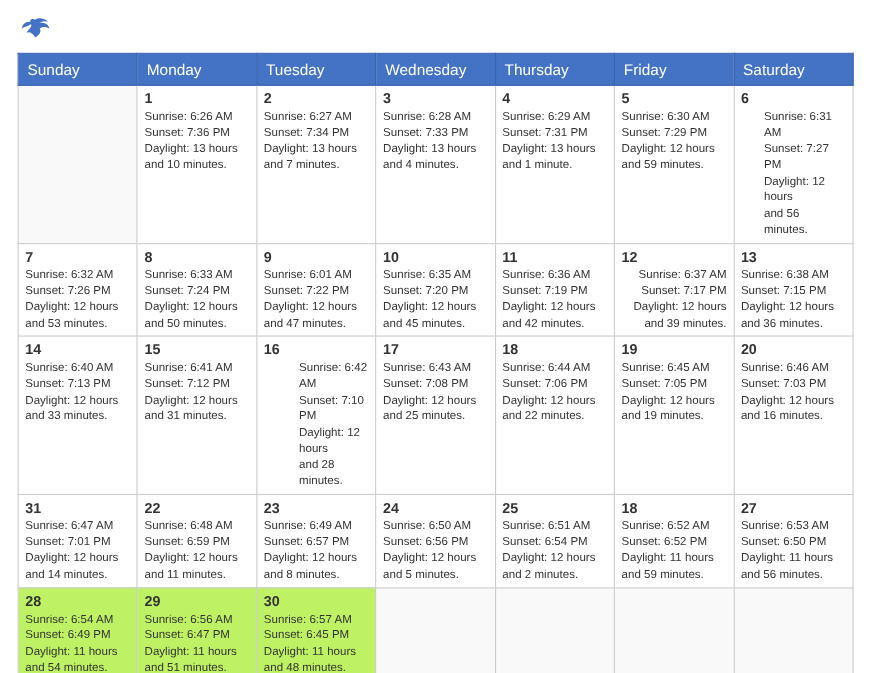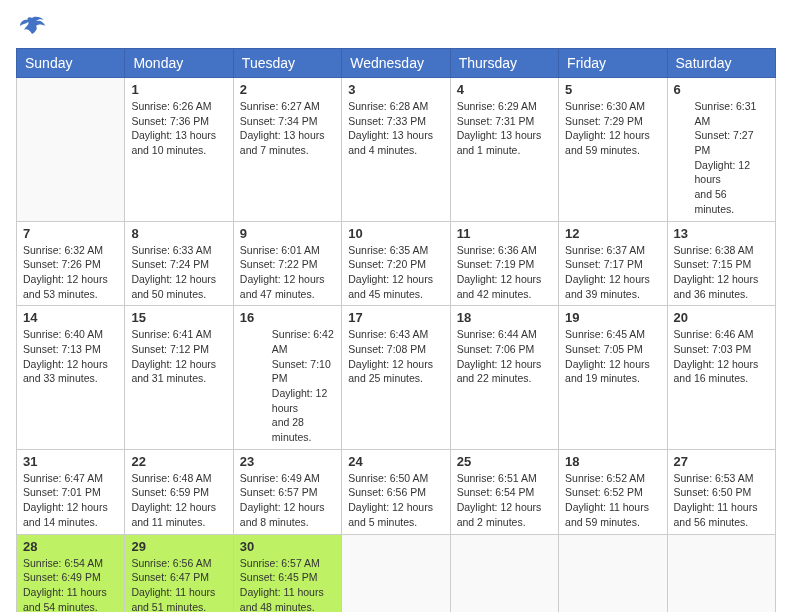--- a/index.html
+++ b/index.html
@@ -199,21 +199,21 @@
         </td>
         <td>
           <span class="day-number">11</span>
           <div class="day-info" style="white-space: pre-line;">Sunrise: 6:36 AM
 Sunset: 7:19 PM
 Daylight: 12 hours
 and 42 minutes.</div>
         </td>
         <td>
           <span class="day-number">12</span>
-          <div class="day-info" style="white-space: pre-line;">Sunrise: 6:37 AM
+          <div class="day-info" style="white-space: pre-line; text-align: right;">Sunrise: 6:37 AM
 Sunset: 7:17 PM
 Daylight: 12 hours
 and 39 minutes.</div>
         </td>
         <td>
           <span class="day-number">13</span>
           <div class="day-info" style="white-space: pre-line;">Sunrise: 6:38 AM
 Sunset: 7:15 PM
 Daylight: 12 hours
 and 36 minutes.</div>

